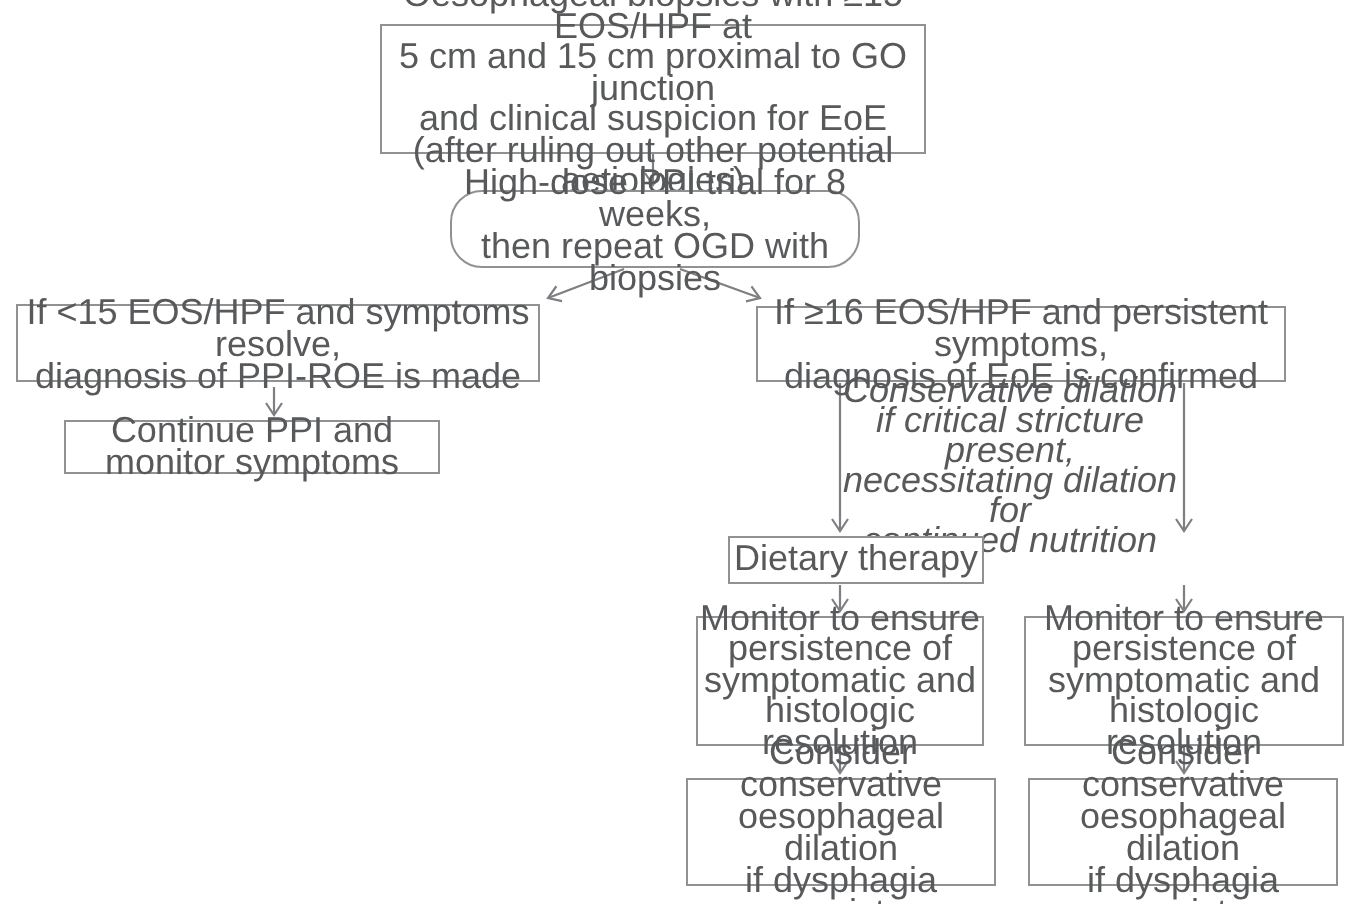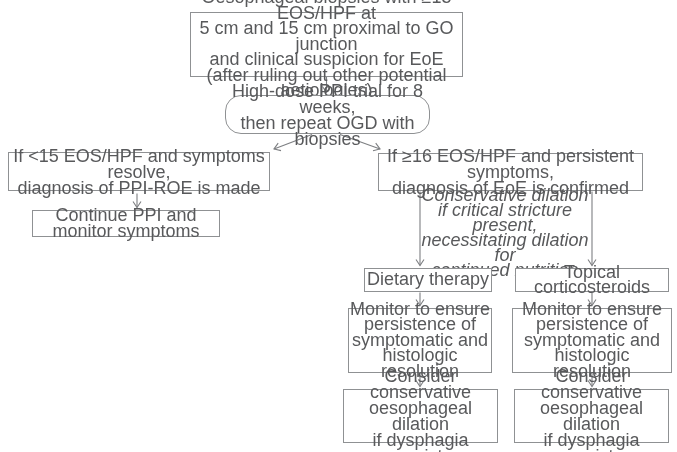--- a/index.html
+++ b/index.html
@@ -94,21 +94,20 @@
   <div id="n-eoe-confirmed" class="node box lh16">If ≥16 EOS/HPF and persistent symptoms,
 diagnosis of EoE is confirmed</div>
 
   <div id="n-dilation-note" class="node lh15">Conservative dilation
 if critical stricture present,
 necessitating dilation for
 continued nutrition</div>
 
   <div id="n-dietary" class="node box">Dietary therapy</div>
 
-  <div id="n-topical" class="node box">Topical corticosteroids</div>
 
   <div id="n-monitor-diet" class="node box">Monitor to ensure
 persistence of
 symptomatic and
 histologic resolution</div>
 
   <div id="n-monitor-top" class="node box">Monitor to ensure
 persistence of
 symptomatic and
 histologic resolution</div>

